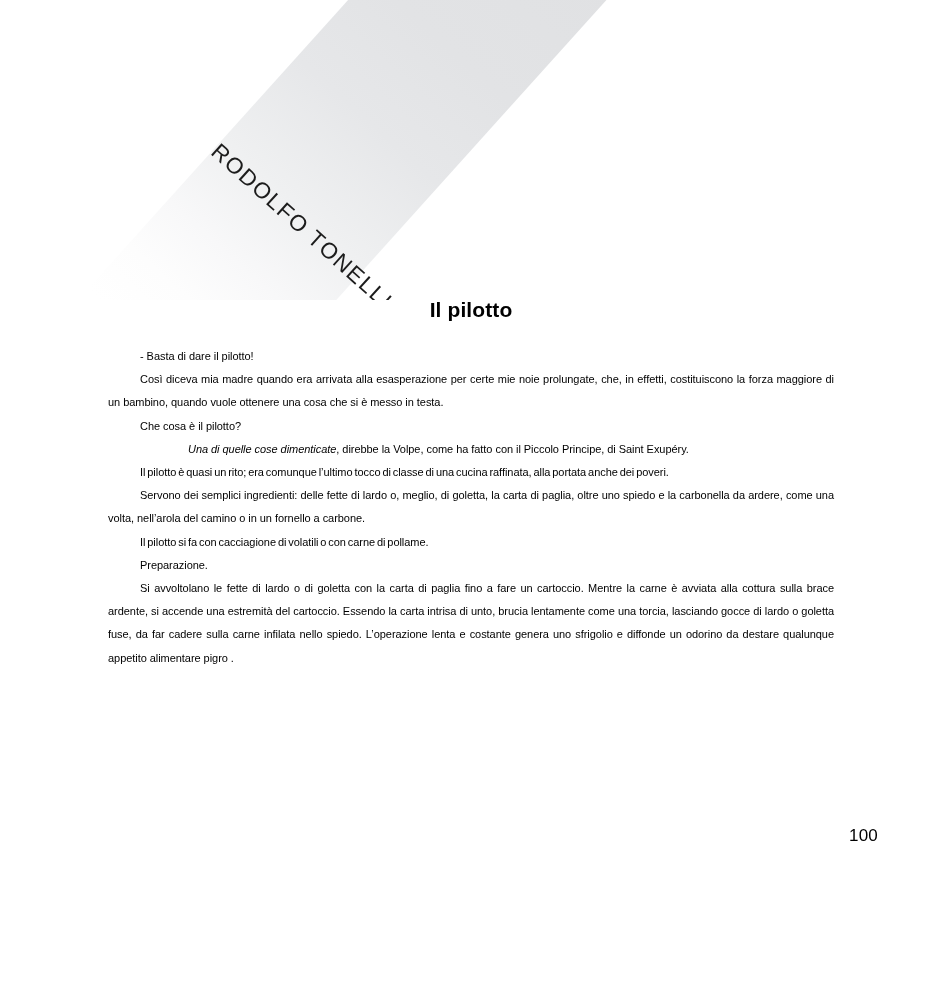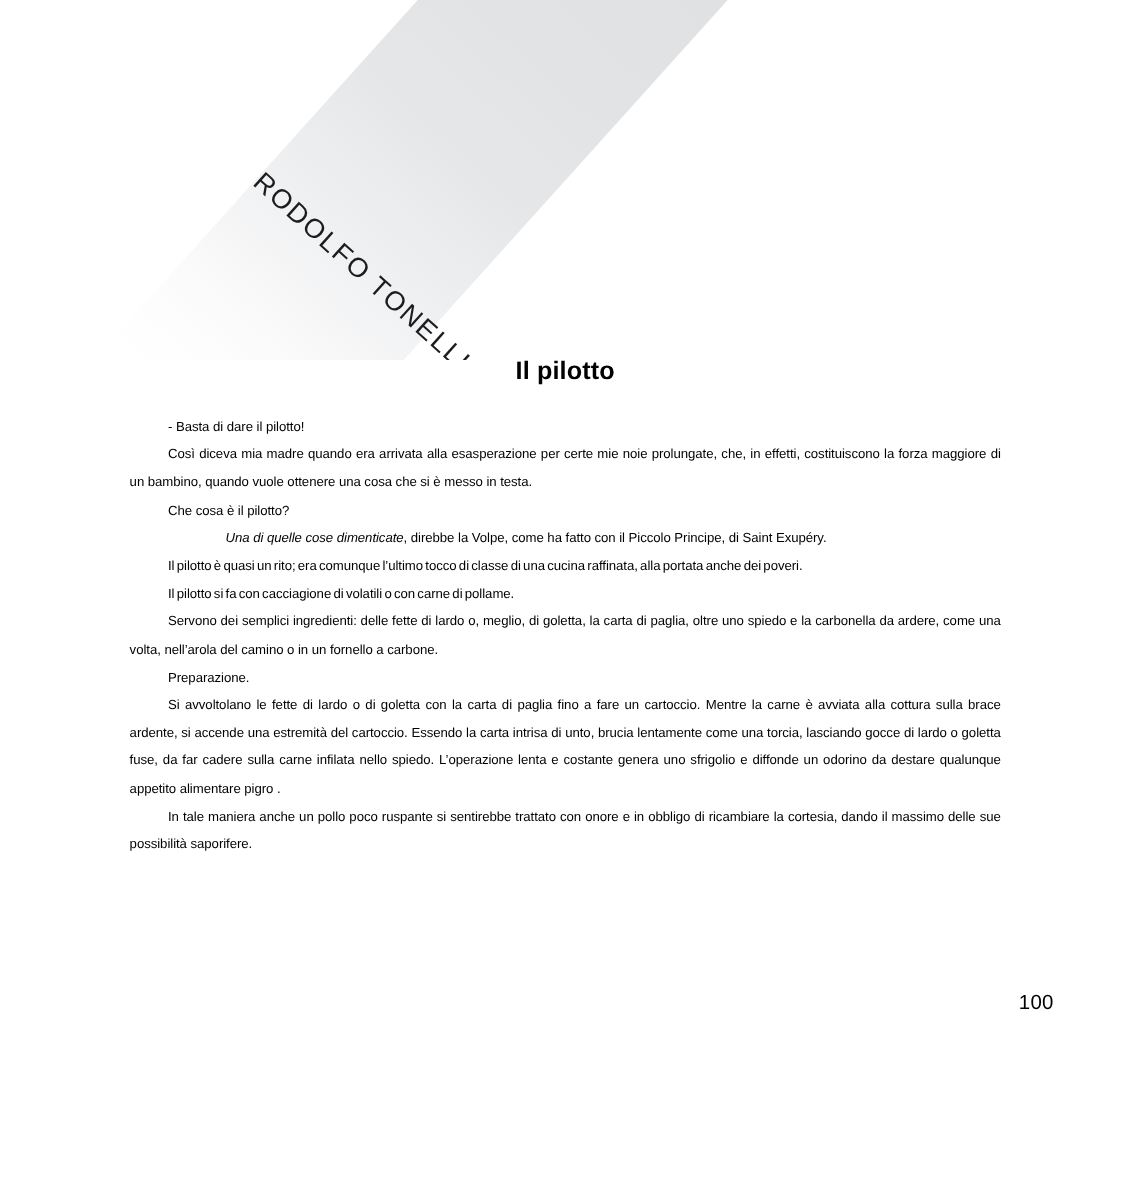--- a/index.html
+++ b/index.html
@@ -144,28 +144,27 @@
       <p class="para">- Basta di dare il pilotto!</p>
 
       <p class="para">Così diceva mia madre quando era arrivata alla esasperazione per certe mie noie prolungate, che, in effetti, costituiscono la forza maggiore di un bambino, quando vuole ottenere una cosa che si è messo in testa.</p>
 
       <p class="para">Che cosa è il pilotto?</p>
 
       <p class="para"><em>Una di quelle cose dimenticate</em><span>, direbbe la Volpe, come ha fatto con il Piccolo Principe, di Saint Exupéry.</span></p>
 
       <p class="para tight">Il pilotto è quasi un rito; era comunque l’ultimo tocco di classe di una cucina raffinata, alla portata anche dei poveri.</p>
 
+      <p class="para">Servono dei semplici ingredienti: delle fette di lardo o, meglio, di goletta, la carta di paglia, oltre uno spiedo e la carbonella da ardere, come una volta, nell’arola del camino o in un fornello a carbone.</p>
+
       <p class="para tight">Il pilotto si fa con cacciagione di volatili o con carne di pollame.</p>
-
-      <p class="para">Servono dei semplici ingredienti: delle fette di lardo o, meglio, di goletta, la carta di paglia, oltre uno spiedo e la carbonella da ardere, come una volta, nell’arola del camino o in un fornello a carbone.</p>
 
       <p class="para">Preparazione.</p>
 
       <p class="para">Si avvoltolano le fette di lardo o di goletta con la carta di paglia fino a fare un cartoccio. Mentre la carne è avviata alla cottura sulla brace ardente, si accende una estremità del cartoccio. Essendo la carta intrisa di unto, brucia lentamente come una torcia, lasciando gocce di lardo o goletta fuse, da far cadere sulla carne infilata nello spiedo. L’operazione lenta e costante genera uno sfrigolio e diffonde un odorino da destare qualunque appetito alimentare pigro .</p>
 
-      <p class="para last">In tale maniera anche un pollo poco ruspante si sentirebbe trattato con onore e in obbligo di ricambiare la cortesia, dando il massimo delle sue possibilità saporifere.</p>
 
     </div>
   </div>
 
   <div id="page-number">100</div>
 
 </div>
 
 </body></html>

